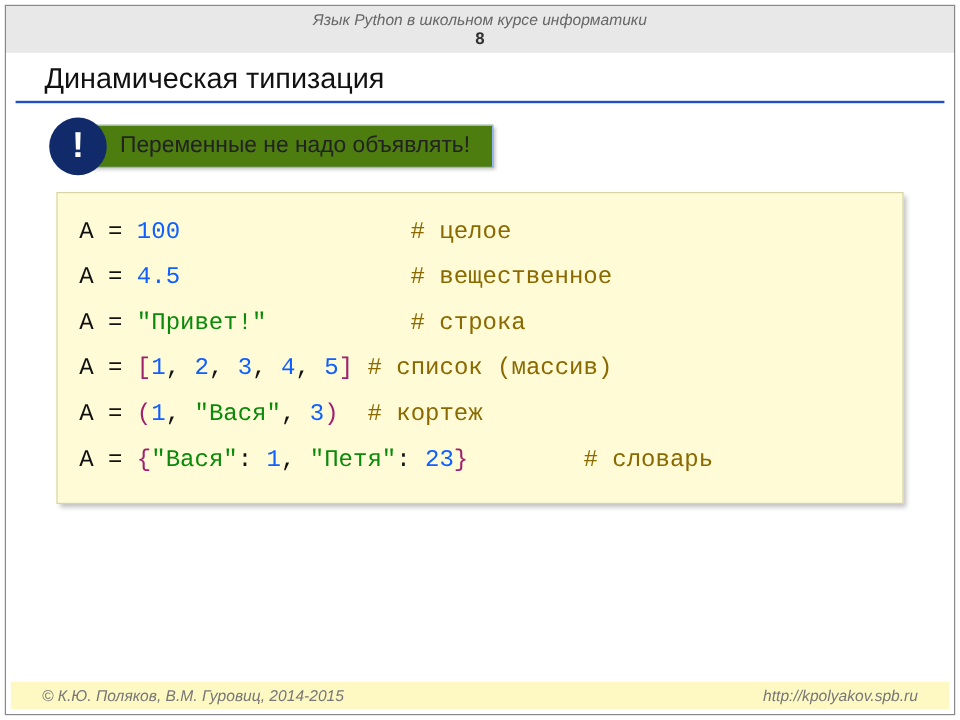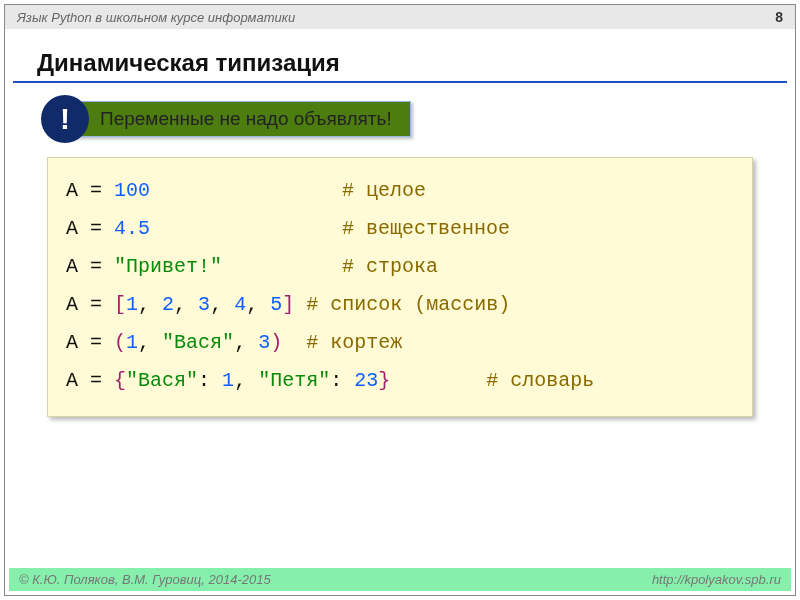--- a/index.html
+++ b/index.html
@@ -18,34 +18,35 @@
   }
   .header {
     background: #e8e8e8;
     padding: 4px 12px;
     display: flex;
     justify-content: space-between;
     align-items: center;
     font-style: italic;
     color: #666;
     font-size: 13px;
+    flex-direction: column;
   }
   .page-num {
     font-weight: bold;
     color: #333;
     font-style: normal;
     font-size: 14px;
   }
   .title {
     font-size: 24px;
-    font-weight: bold;
+    font-weight: normal;
     color: #111;
     padding: 8px 24px 4px 24px;
     border-bottom: 2px solid #2050c0;
-    margin: 12px 8px 12px 8px;
+    margin: 0 8px 12px 8px;
   }
   .callout-row {
     display: flex;
     align-items: center;
     margin-left: 36px;
     margin-bottom: 14px;
   }
   .bang-circle {
     width: 48px;
     height: 48px;
@@ -82,22 +83,22 @@
     color: #111;
     white-space: pre-wrap;
   }
   .tok-num { color: #1060ff; }
   .tok-str { color: #0a8a0a; }
   .tok-br  { color: #a02070; }
   .tok-cmt { color: #8a6a00; }
   .footer {
     position: absolute;
     left: 4px; right: 4px; bottom: 4px;
-    background: #86efac;
-    padding: 4px 10px;
+    background: #fef9c3;
+    padding: 4px 26px;
     display: flex;
     justify-content: space-between;
     font-style: italic;
     color: #777;
     font-size: 13px;
   }
 </style>
 </head>
 <body>
 

